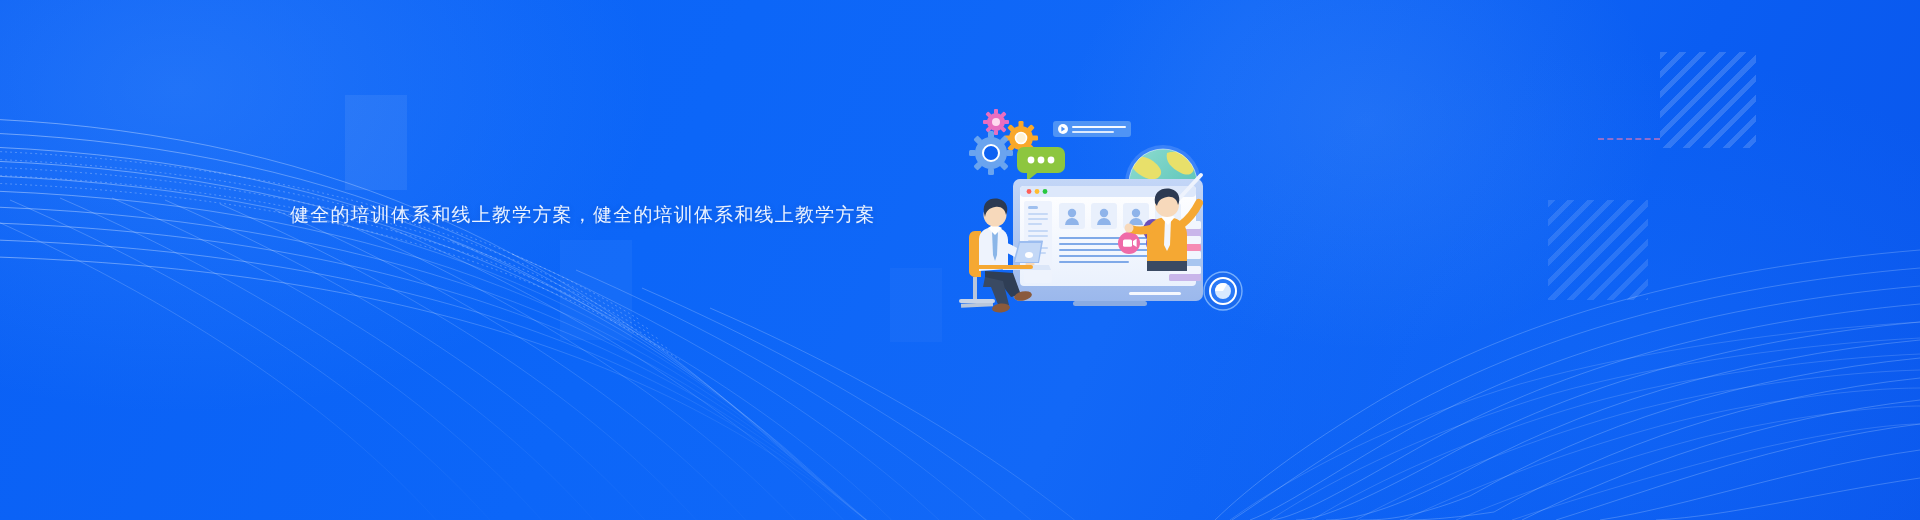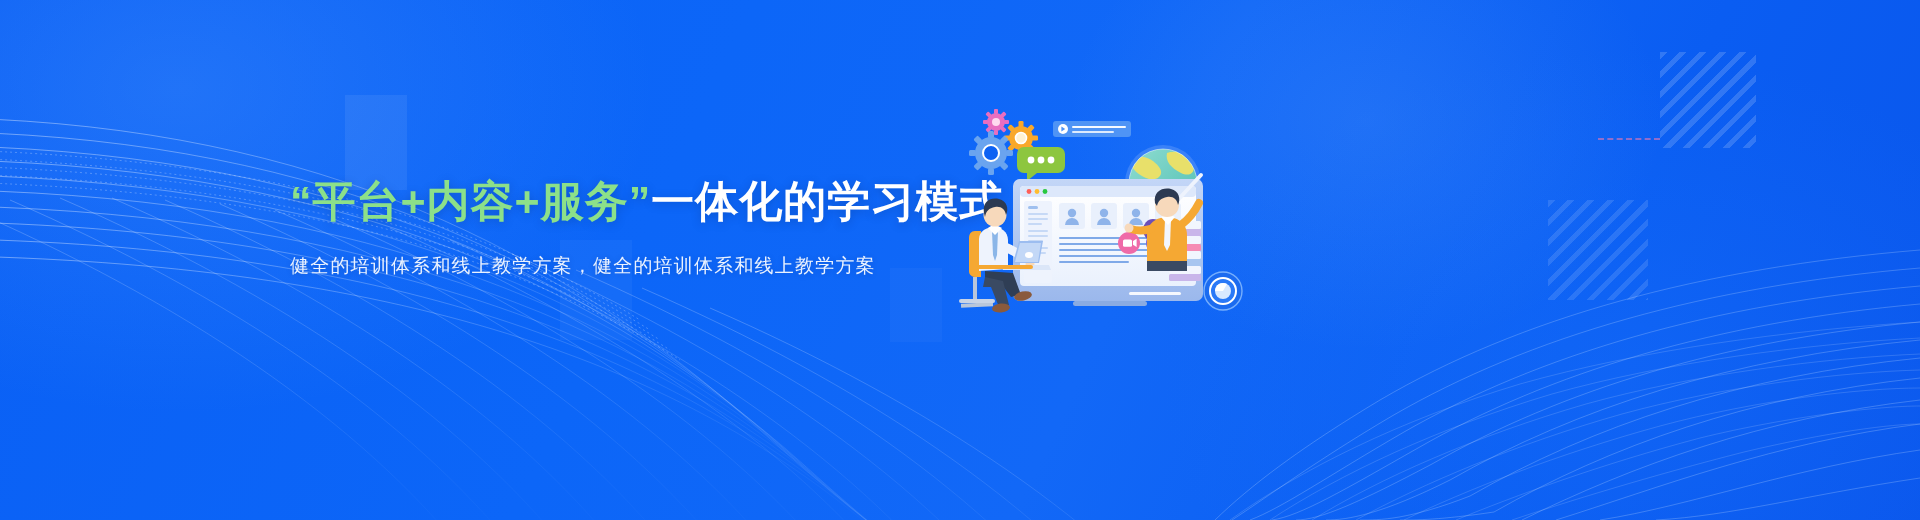--- a/index.html
+++ b/index.html
@@ -174,23 +174,20 @@
   </div>
 
   <div class="sq solid" style="left:345px;top:95px;width:62px;height:95px;"></div>
   <div class="sq solid" style="left:560px;top:240px;width:72px;height:100px;opacity:.55;"></div>
   <div class="sq solid" style="left:890px;top:268px;width:52px;height:74px;opacity:.45;"></div>
   <div class="sq stripes" style="left:1660px;top:52px;width:96px;height:96px;"></div>
   <div class="sq stripes" style="left:1548px;top:200px;width:100px;height:100px;opacity:.75;"></div>
   <div class="dash-line" style="left:1598px;top:138px;width:62px;"></div>
 
   <div class="copy">
-    <h1 class="headline">
-      <span class="hl-green">“平台+内容+服务”</span><span class="hl-white">一体化的学习模式</span>
-    </h1>
     <p class="subline">健全的培训体系和线上教学方案，健全的培训体系和线上教学方案</p>
   </div>
 
   <div class="illo">
     <svg width="320" height="240" viewBox="0 0 320 240" xmlns="http://www.w3.org/2000/svg">
       <defs>
         <linearGradient id="monBody" x1="0" y1="0" x2="0" y2="1">
           <stop offset="0%" stop-color="#c3d6f7"></stop>
           <stop offset="100%" stop-color="#9bb8ec"></stop>
         </linearGradient>

